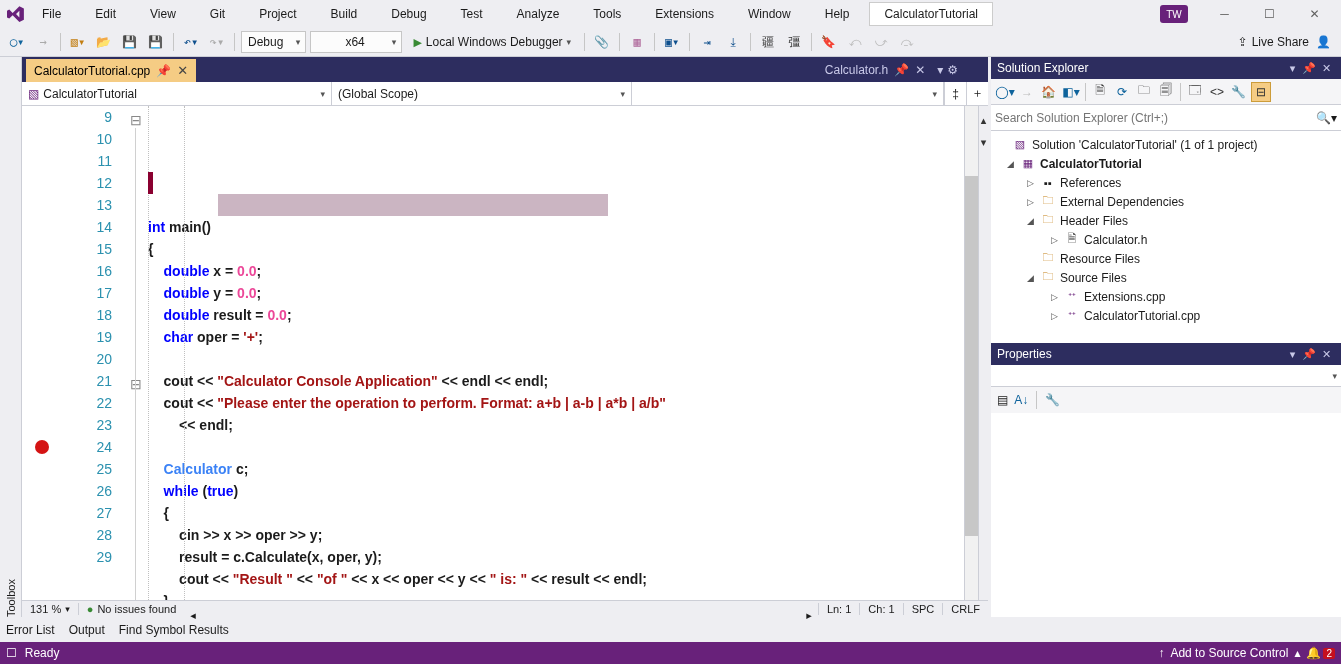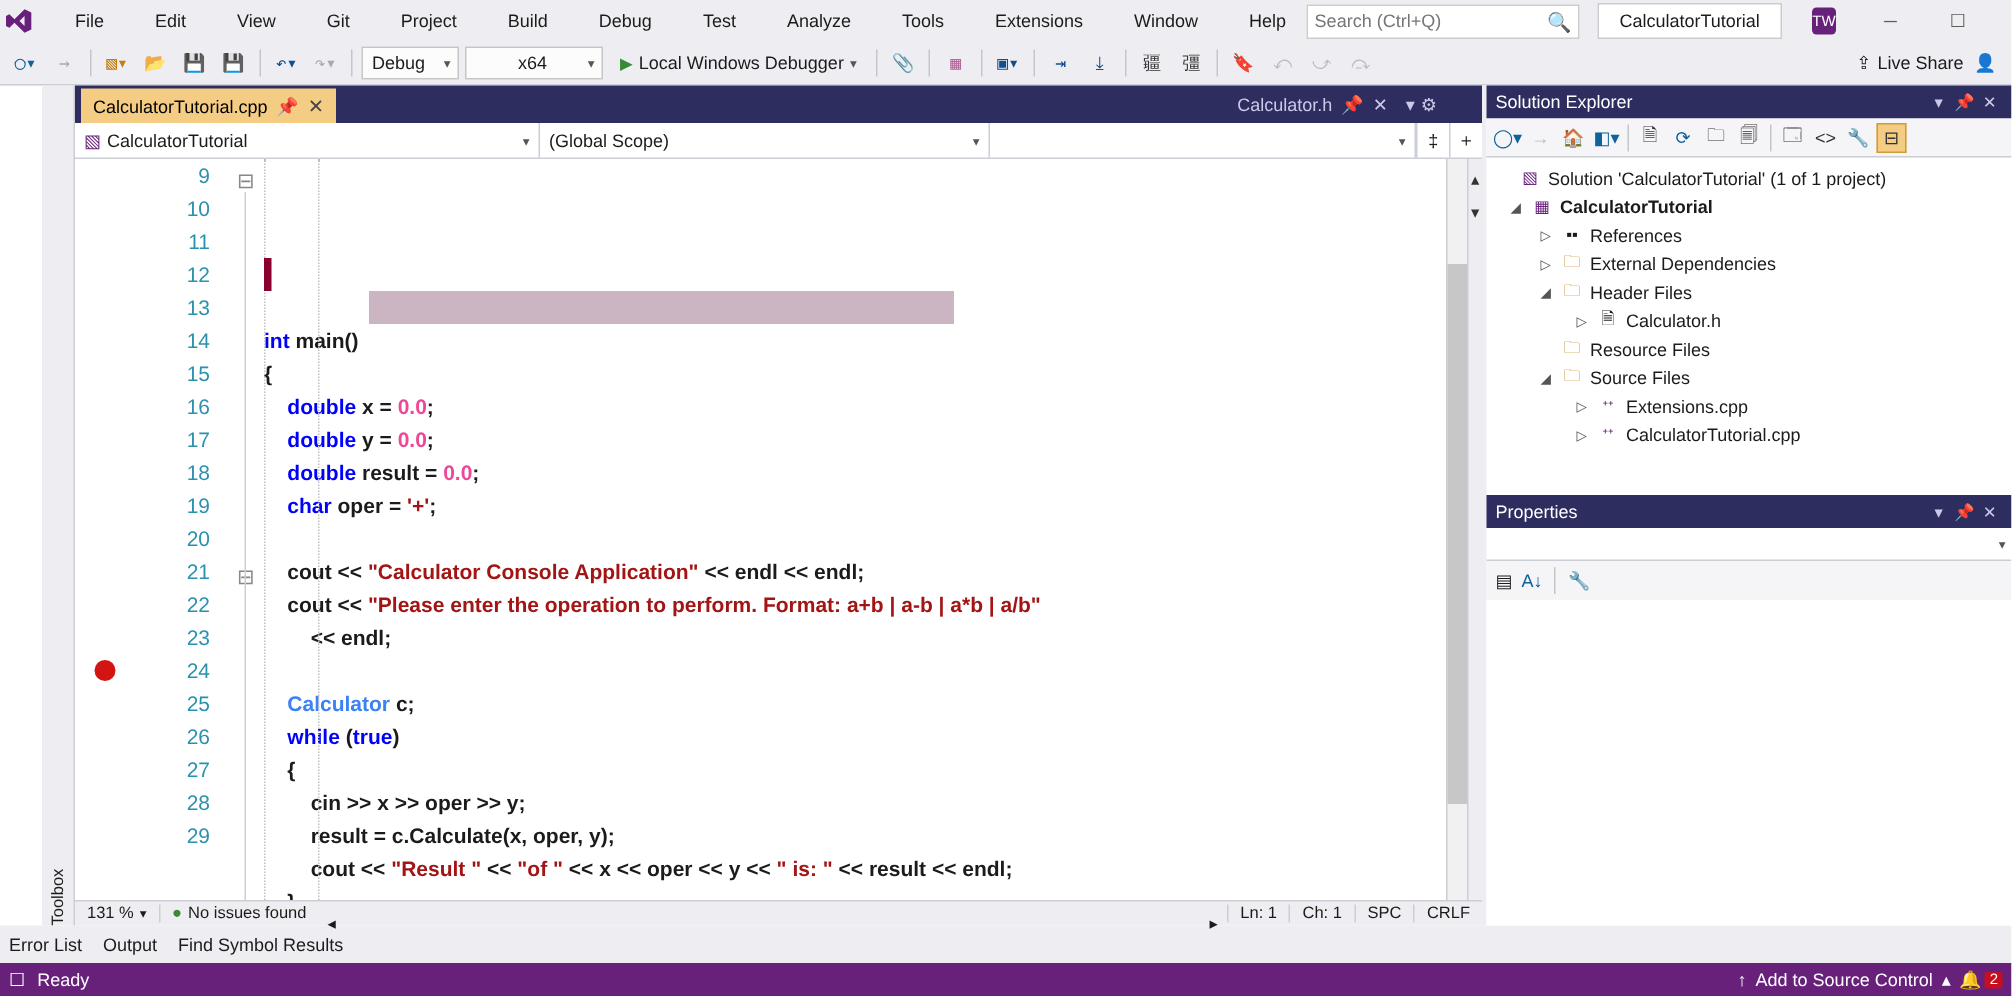--- a/index.html
+++ b/index.html
@@ -1,21 +1,21 @@
 <!DOCTYPE html>
 <html><head>
 <meta charset="utf-8">
 <style>
   * { box-sizing: border-box; margin: 0; padding: 0; font-family: "Segoe UI", Arial, sans-serif; }
   body { width: 1341px; height: 664px; background: #fff; font-size: 12px; color: #1b1b1b; overflow: hidden; }
 
   
   .titlebar { height: 28px; background: #eeeef2; display: flex; align-items: center; padding: 0 4px; gap: 6px; }
   .vs-logo { width: 24px; height: 24px; display: flex; align-items: center; justify-content: center; color: #68217a; font-weight: bold; }
-  .menu { display: flex; gap: 18px; margin-left: 14px; }
+  .menu { display: flex; gap: 18px; }
   .menu-item { padding: 4px 8px; cursor: default; }
   .search { margin-left: auto; display:flex; align-items:center; background:#fff; border:1px solid #ccc; height:23px; width:215px; padding:0 4px; }
   .search input{ border:none; outline:none; flex:1; font-size:12px;}
   .tab-right { margin-left:6px; padding:4px 14px; background:#fff; border:1px solid #ccc; }
   .winbtns { display:flex; margin-left:auto; gap:0; }
   .winbtn { width:45px; height:28px; display:flex; align-items:center; justify-content:center; color:#5e5e5e; }
   .tw { width:28px;height:18px;background:#68217a;border-radius:3px;font-size:10px;display:flex;align-items:center;justify-content:center;color:#fff;margin:0 8px;}
 
   
   .toolbar { height: 29px; background:#eeeef2; border-bottom:1px solid #ccced6; display:flex; align-items:center; padding:0 6px; gap:4px;}
@@ -23,21 +23,21 @@
   .tbtn.nav{color:#0e639c;}
   .sep{width:1px;height:18px;background:#c6c6c6;margin:0 2px;}
   .combo{height:22px;border:1px solid #c6c6c6;background:#fcfcfc;display:flex;align-items:center;padding:0 22px 0 6px;position:relative;font-size:12px;min-width:60px;}
   .combo::after{content:"▾";position:absolute;right:5px;color:#555;font-size:9px;}
   .run{display:flex;align-items:center;gap:4px;height:22px;padding:0 6px;border:1px solid transparent;}
   .run .play{color:#388a34;font-size:11px;}
   .spacer{flex:1;}
   .ls{display:flex;align-items:center;gap:4px;font-size:12px;}
 
   
-  .main { display:flex; height: calc(100% - 28px - 29px - 25px - 22px); margin-left: 28px; }
+  .main { display:flex; height: calc(100% - 28px - 29px - 25px - 22px); }
   .toolbox-strip{width:22px;background:#eeeef2;border-right:1px solid #ccced6;display:flex;justify-content:center;padding-top:4px;}
   .toolbox-lbl{writing-mode:vertical-rl;font-size:11px;color:#1b1b1b;transform:rotate(180deg);}
 
   .editor-col{flex:1;display:flex;flex-direction:column;min-width:0;}
   .doctabs{height:25px;background:#2d2d5f;display:flex;align-items:flex-end;position:relative;padding-left:4px;}
   .doctab{height:23px;display:flex;align-items:center;padding:0 8px;gap:6px;font-size:12px;}
   .doctab.active{background:#f5cc84;color:#000;}
   .doctab .pin{font-size:12px;color:#a06020;}
   .doctab .x{font-size:13px;color:#444;}
   .right-tabs{position:absolute;right:30px;display:flex;align-items:center;gap:4px;color:#c9c9e8;height:100%;}
@@ -113,24 +113,20 @@
     <span class="menu-item">Project</span>
     <span class="menu-item">Build</span>
     <span class="menu-item">Debug</span>
     <span class="menu-item">Test</span>
     <span class="menu-item">Analyze</span>
     <span class="menu-item">Tools</span>
     <span class="menu-item">Extensions</span>
     <span class="menu-item">Window</span>
     <span class="menu-item">Help</span>
   </div>
-  <div class="search">
-    <input placeholder="Search (Ctrl+Q)" style="">
-    <span style="font-size:13px;">🔍</span>
-  </div>
   <div class="tab-right">CalculatorTutorial</div>
   <div style="flex:1"></div>
   <div class="tw">TW</div>
   <div class="winbtns">
     <div class="winbtn">─</div>
     <div class="winbtn">☐</div>
     <div class="winbtn close">✕</div>
   </div>
 </div>
 
@@ -303,20 +299,24 @@
       <span class="tb">🗎</span>
       <span class="tb" style="color:#0e639c">⟳</span>
       <span class="tb">🗀</span>
       <span class="tb">🗐</span>
       <span class="sep"></span>
       <span class="tb">🗔</span>
       <span class="tb">&lt;&gt;</span>
       <span class="tb">🔧</span>
       <span class="tb sel">⊟</span>
     </div>
+    <div class="se-search">
+      <input placeholder="Search Solution Explorer (Ctrl+;)" style="">
+      <span>🔍▾</span>
+    </div>
     <div class="tree">
       <div class="node">
         <span class="exp"></span>
           <span class="nico" style="color:#68217a">▧</span>
         <span>Solution 'CalculatorTutorial' (1 of 1 project)</span>
       </div>
       <div class="node" style="padding-left:14px">
         <span class="exp">◢</span>
           <span class="nico" style="color:#68217a">▦</span>
         <span class="bold">CalculatorTutorial</span>

